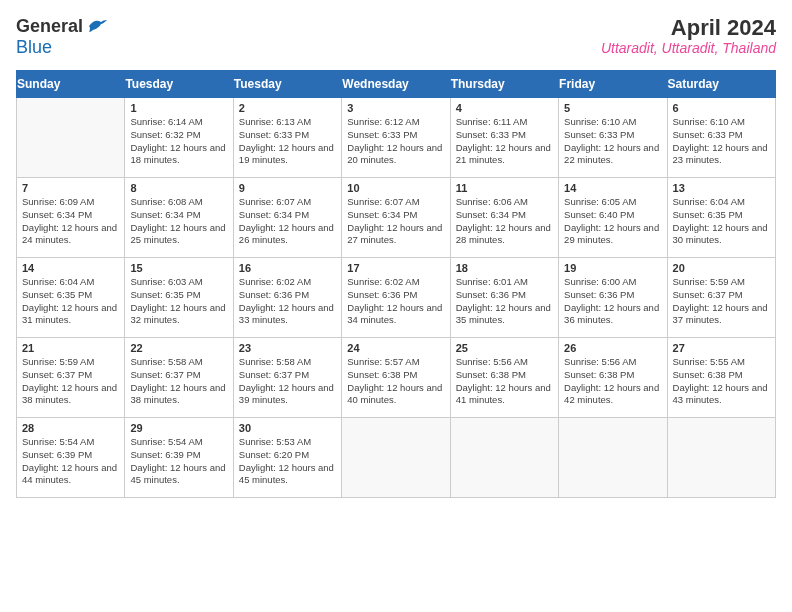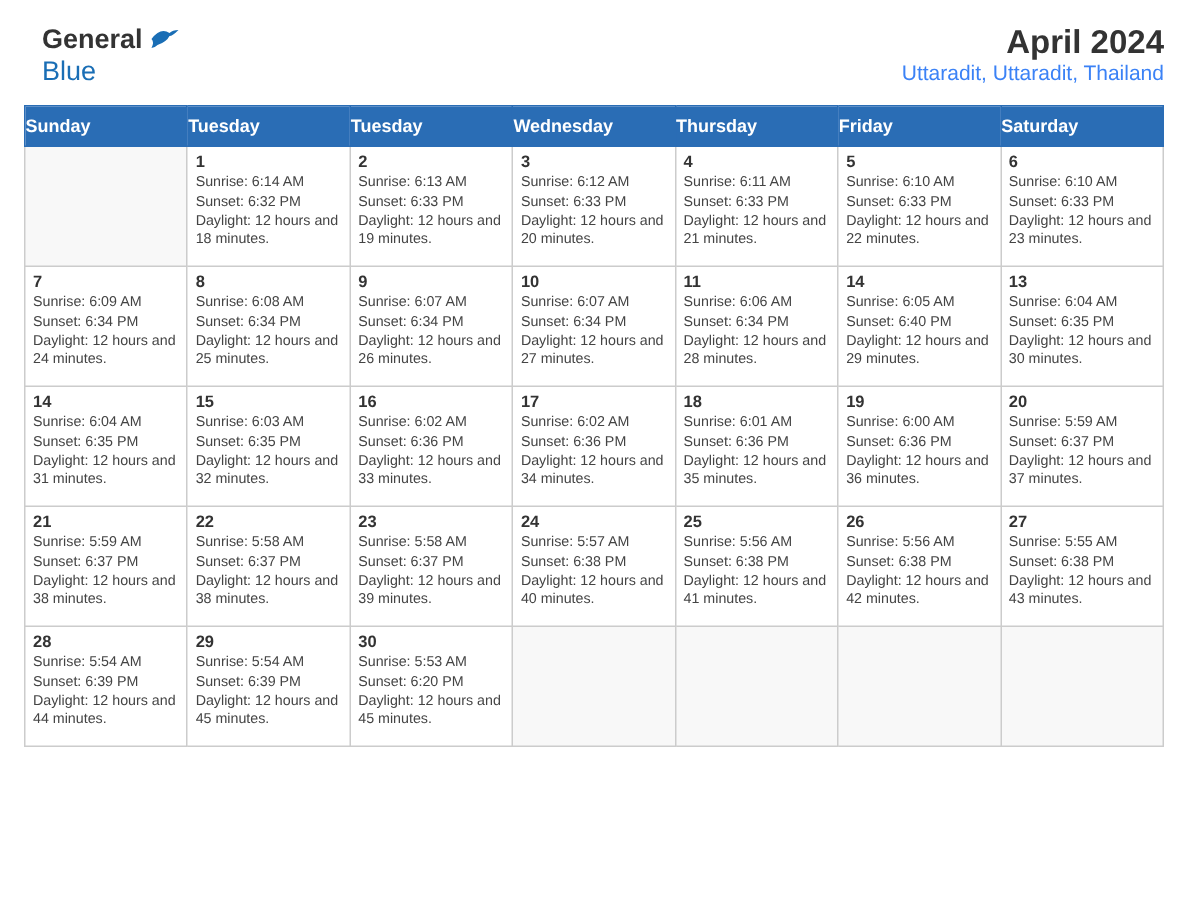--- a/index.html
+++ b/index.html
@@ -13,32 +13,32 @@
     .header {
       display: flex;
       justify-content: space-between;
       align-items: flex-start;
       margin-bottom: 12px;
     }
     .logo {
       display: flex;
       flex-direction: column;
       align-items: flex-start;
-      margin-left: 12px;
     }
     .title-section { text-align: right; }
     .month-title {
       font-size: 22px;
       font-weight: bold;
       color: #333;
       line-height: 1.1;
     }
     .location {
       font-size: 14px;
-      color: #3b82f6;
+      color: #ec4899;
+      font-style: italic;
     }
     table {
       width: 100%;
       border-collapse: collapse;
       table-layout: fixed;
     }
     th {
       background-color: #2a6db5;
       color: white;
       font-size: 12px;

